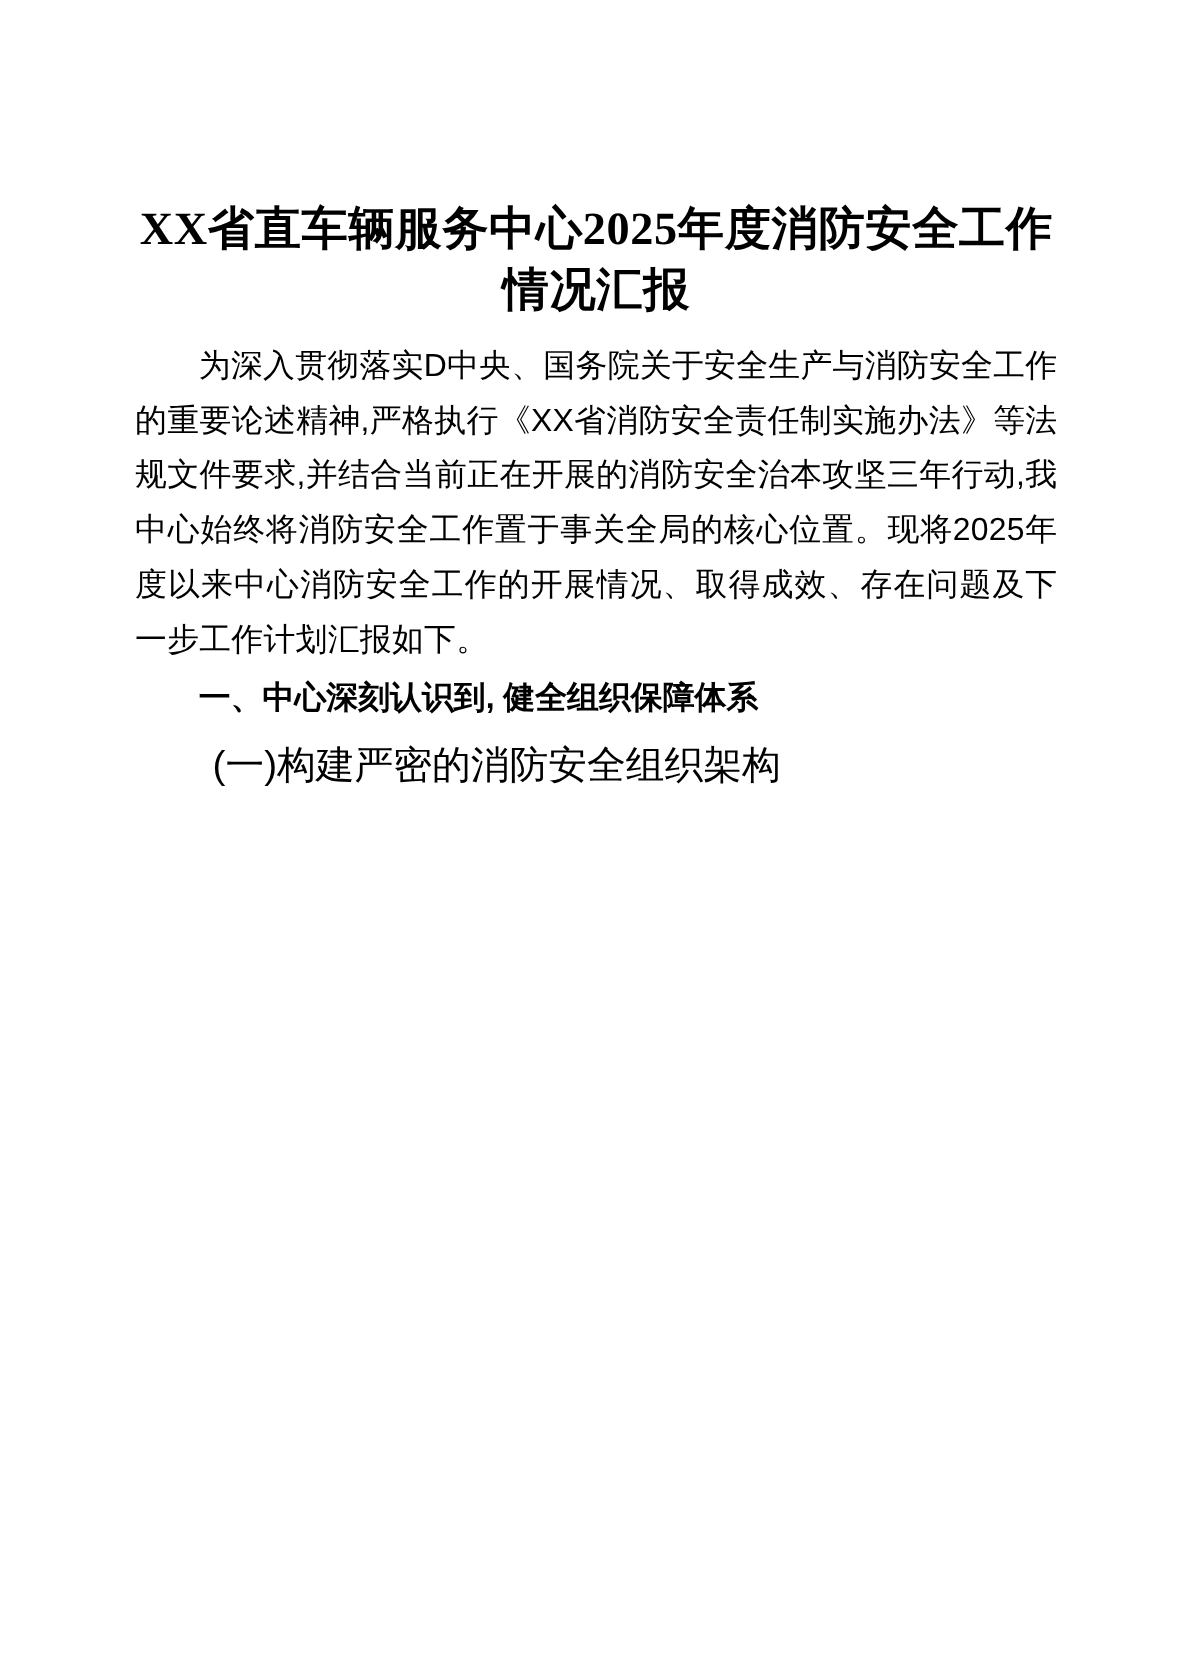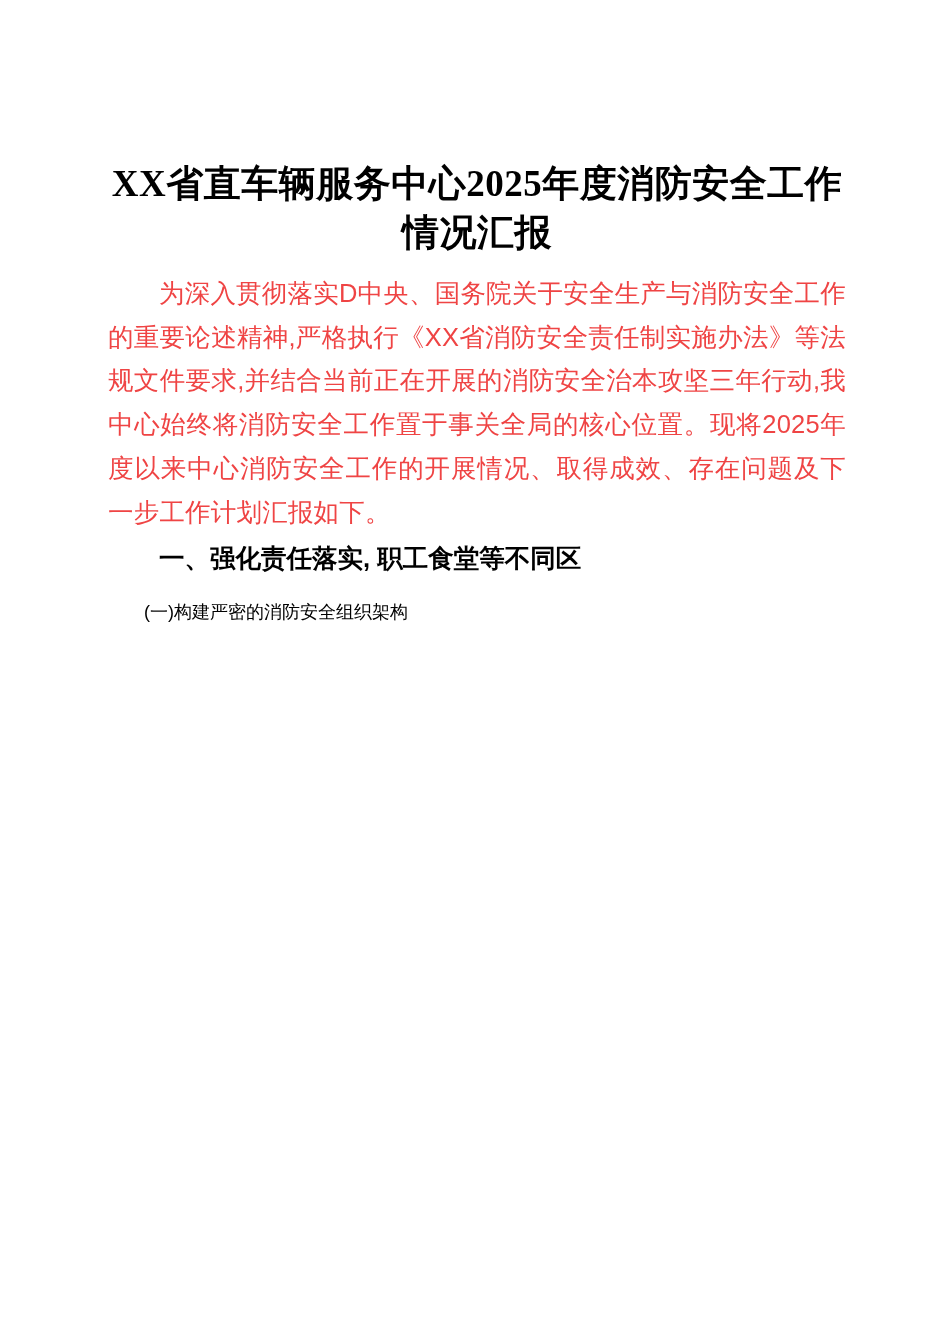--- a/index.html
+++ b/index.html
@@ -32,45 +32,45 @@
     margin: 0 0 14px 0;
     color: #000;
   }
   .para {
     font-size: 25.5px;
     line-height: 1.72;
     text-align: justify;
     text-justify: inter-ideograph;
     margin: 0 0 2px 0;
     text-indent: 2em;
-    color: #ef4444;
+    color: #000000;
     letter-spacing: 0.2px;
   }
   .heading-1 {
     font-size: 25.5px;
     line-height: 1.72;
     margin: 0 0 2px 0;
     text-indent: 2em;
     font-weight: bold;
     color: #000;
   }
   .heading-2 {
-    font-size: 18px;
+    font-size: 31px;
     line-height: 1.72;
-    margin: 16px 0 2px 0;
+    margin: 4px 0 2px 0;
     text-indent: 2em;
     color: #000;
   }
 </style>
 </head>
 <body>
 
 <div class="page">
   <h1 class="doc-title">XX省直车辆服务中心2025年度消防安全工作情况汇报</h1>
 
   <p class="para">为深入贯彻落实D中央、国务院关于安全生产与消防安全工作的重要论述精神,严格执行《XX省消防安全责任制实施办法》等法规文件要求,并结合当前正在开展的消防安全治本攻坚三年行动,我中心始终将消防安全工作置于事关全局的核心位置。现将2025年度以来中心消防安全工作的开展情况、取得成效、存在问题及下一步工作计划汇报如下。</p>
 
-  <p class="heading-1">一、强化责任落实, 职工食堂等不同区</p>
+  <p class="heading-1">一、中心深刻认识到, 健全组织保障体系</p>
 
 
   <p class="heading-2">(一)构建严密的消防安全组织架构</p>
 
 </div>
 
 </body></html>

